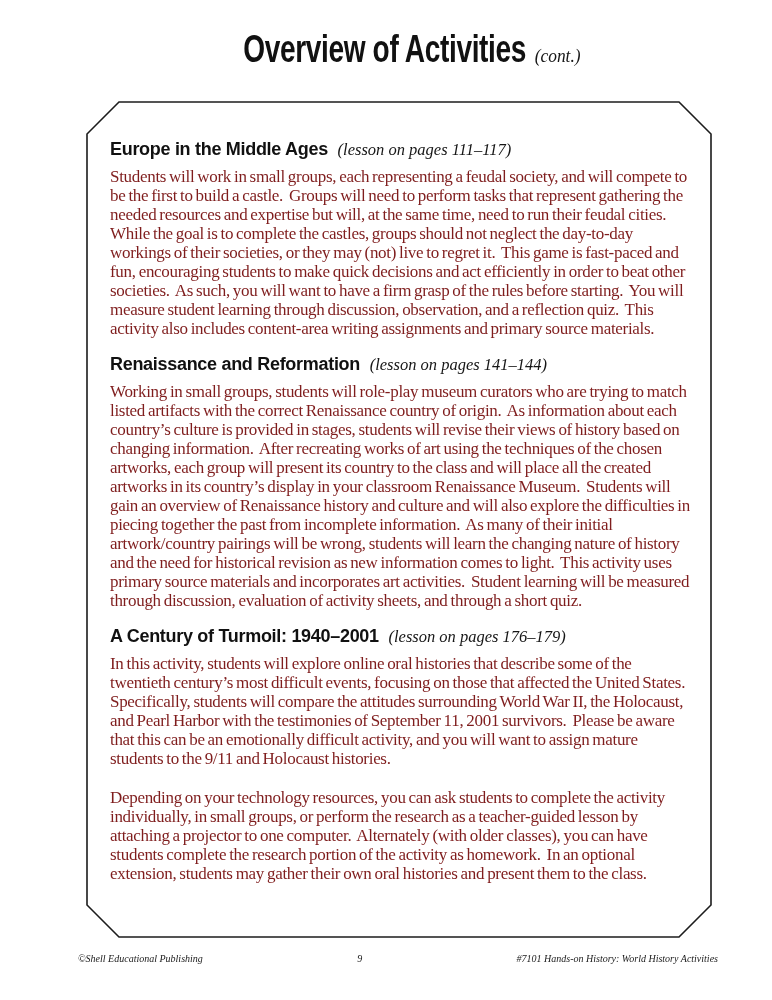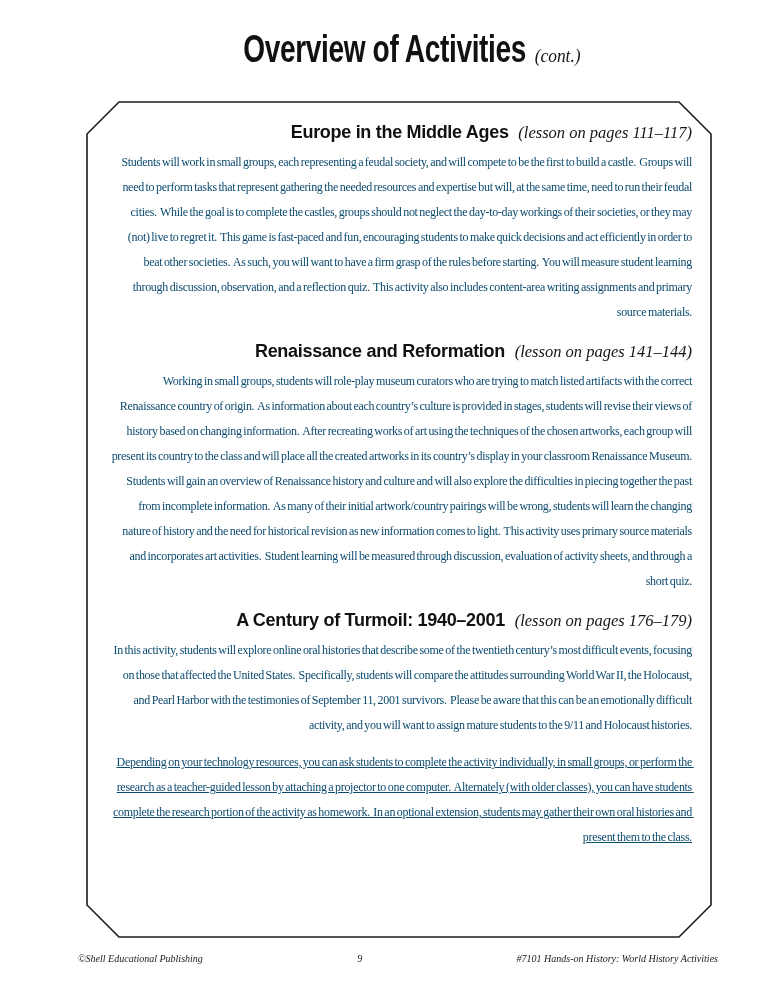--- a/index.html
+++ b/index.html
@@ -4,21 +4,20 @@
 <style>
   html, body { margin: 0; padding: 0; background: #ffffff; }
   .page {
     position: relative;
     width: 772px;
     height: 1000px;
     background: #ffffff;
     color: #161616;
     overflow: hidden;
     font-family: "Liberation Serif", serif;
-    text-align: right;
   }
 
   
   .title-row {
     position: absolute;
     top: 27px;
     left: calc(50% + 20px);
     transform: translateX(-50%) scaleX(0.72);
     transform-origin: center top;
     white-space: nowrap;
@@ -56,21 +55,21 @@
     stroke: #1c1c1c;
     stroke-width: 1.6;
   }
   .box-content {
     position: absolute;
     left: 86px;
     top: 101px;
     width: 626px;
     height: 837px;
     box-sizing: border-box;
-    padding: 21px 20px 0 24px;
+    padding: 38px 20px 0 24px;
   }
 
   
   .activity { margin: 0; }
   .activity + .activity { margin-top: 16px; }
   .activity-heading {
     margin: 0 0 7px 0;
     font-family: "Liberation Sans", sans-serif;
     font-weight: 700;
     font-size: 18px;
@@ -83,28 +82,28 @@
     font-style: italic;
     font-weight: 400;
     font-size: 16.5px;
     letter-spacing: 0;
     margin-left: 5px;
     color: #161616;
   }
   .body-text {
     margin: 0;
     font-family: "Liberation Serif", serif;
-    font-size: 12px;
-    line-height: 25px;
+    font-size: 17px;
+    line-height: 19px;
     letter-spacing: -0.3px;
     word-spacing: -1px;
     white-space: pre-wrap;
-    color: #0c4a6e;
+    color: #7f1d1d;
   }
-  .body-text + .body-text { margin-top: 12px; text-decoration: underline; }
+  .body-text + .body-text { margin-top: 20px; }
 
   
   .page-footer {
     position: absolute;
     left: 78px;
     top: 953px;
     width: 640px;
     display: flex;
     justify-content: space-between;
     align-items: baseline;

